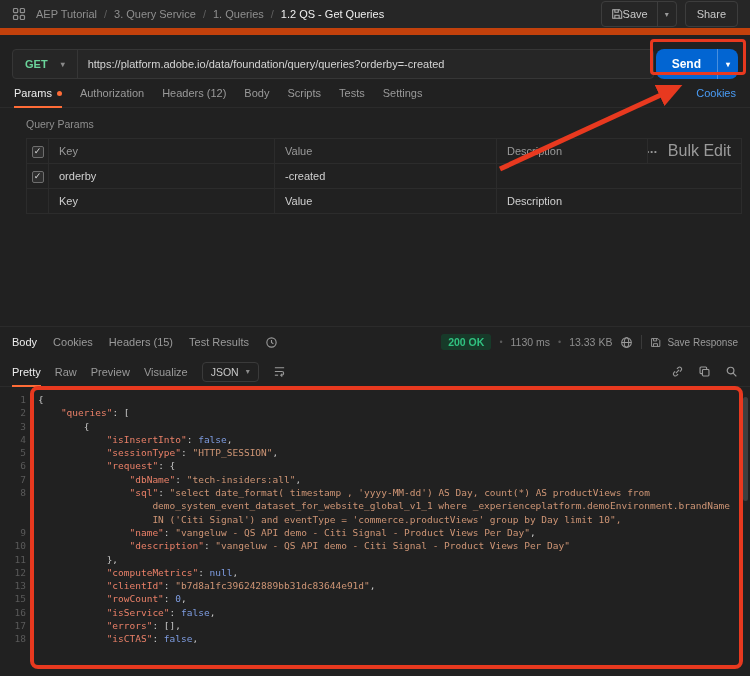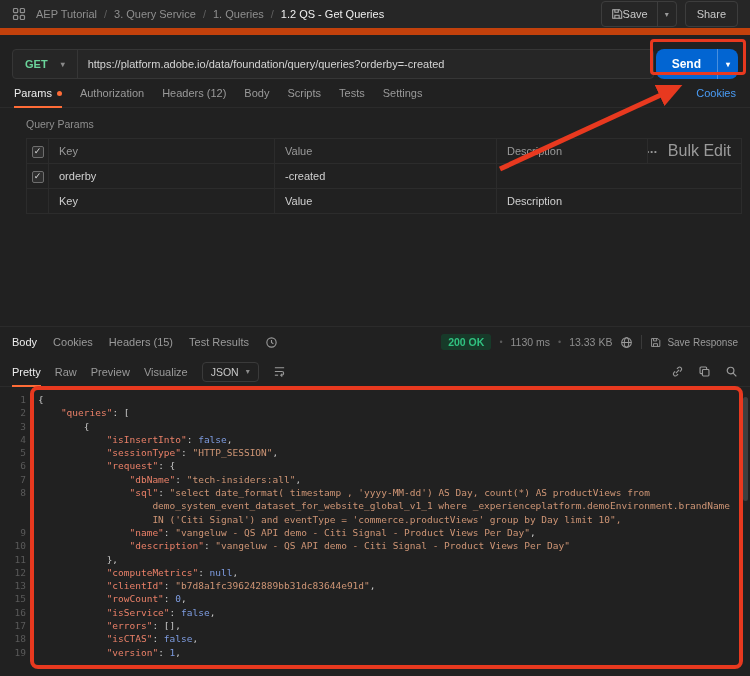--- a/index.html
+++ b/index.html
@@ -367,24 +367,20 @@
           <span class="lc">            <span class="tok-key">"isService"</span>: <span class="tok-kw">false</span>,</span>
         </div>
         <div class="code-line">
           <span class="ln">17</span>
           <span class="lc">            <span class="tok-key">"errors"</span>: [],</span>
         </div>
         <div class="code-line">
           <span class="ln">18</span>
           <span class="lc">            <span class="tok-key">"isCTAS"</span>: <span class="tok-kw">false</span>,</span>
         </div>
-        <div class="code-line">
-          <span class="ln">19</span>
-          <span class="lc">            <span class="tok-key">"version"</span>: <span class="tok-num">1</span>,</span>
-        </div>
       </div>
     <div class="scroll-thumb"></div>
   </div>
 
   <div class="annot" id="annot-send"></div>
   <div class="annot" id="annot-body"></div>
   <svg id="annot-arrow">
     <defs>
       <marker id="ah" markerWidth="5" markerHeight="4.6" refX="3.6" refY="2.3" orient="auto">
         <path d="M0,0 L5,2.3 L0,4.6 Z" fill="#e8391f"></path>

